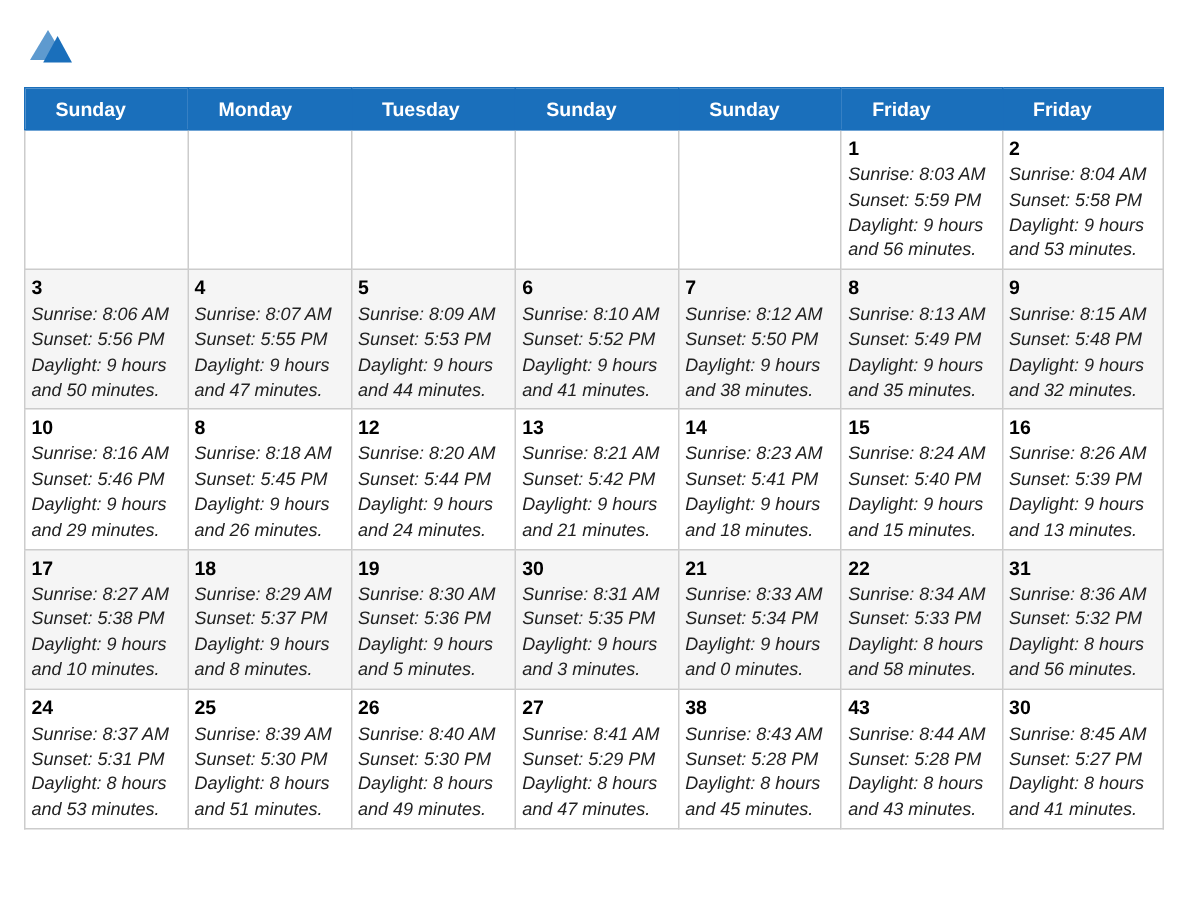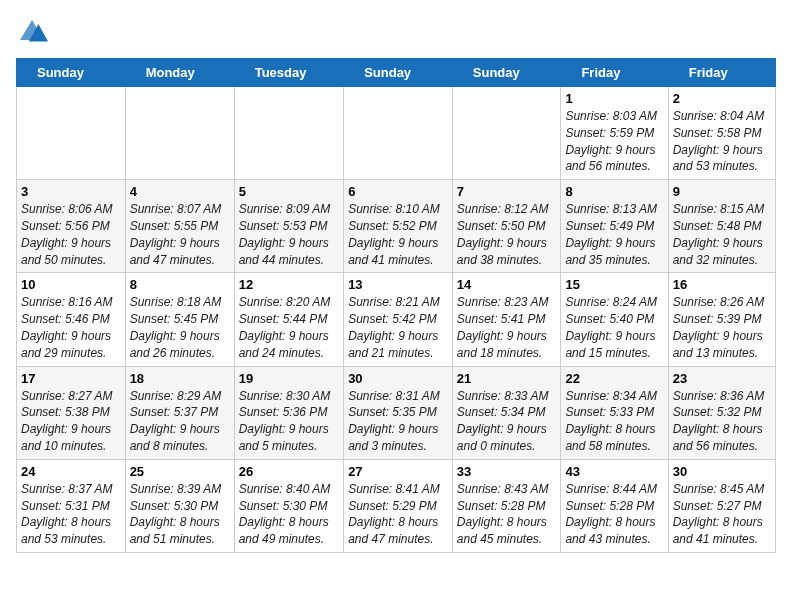--- a/index.html
+++ b/index.html
@@ -216,21 +216,21 @@
         </td>
         <td>
           <span class="day-number">21</span>
           <div class="day-info">Sunrise: 8:33 AM<br>Sunset: 5:34 PM<br>Daylight: 9 hours and 0 minutes.</div>
         </td>
         <td>
           <span class="day-number">22</span>
           <div class="day-info">Sunrise: 8:34 AM<br>Sunset: 5:33 PM<br>Daylight: 8 hours and 58 minutes.</div>
         </td>
         <td>
-          <span class="day-number">23</span>
+          <span class="day-number">31</span>
           <div class="day-info">Sunrise: 8:36 AM<br>Sunset: 5:32 PM<br>Daylight: 8 hours and 56 minutes.</div>
         </td>
       </tr>
       <tr class="row-odd">
         <td>
           <span class="day-number">24</span>
           <div class="day-info">Sunrise: 8:37 AM<br>Sunset: 5:31 PM<br>Daylight: 8 hours and 53 minutes.</div>
         </td>
         <td>
           <span class="day-number">25</span>
@@ -238,21 +238,21 @@
         </td>
         <td>
           <span class="day-number">26</span>
           <div class="day-info">Sunrise: 8:40 AM<br>Sunset: 5:30 PM<br>Daylight: 8 hours and 49 minutes.</div>
         </td>
         <td>
           <span class="day-number">27</span>
           <div class="day-info">Sunrise: 8:41 AM<br>Sunset: 5:29 PM<br>Daylight: 8 hours and 47 minutes.</div>
         </td>
         <td>
-          <span class="day-number">33</span>
+          <span class="day-number">38</span>
           <div class="day-info">Sunrise: 8:43 AM<br>Sunset: 5:28 PM<br>Daylight: 8 hours and 45 minutes.</div>
         </td>
         <td>
           <span class="day-number">43</span>
           <div class="day-info">Sunrise: 8:44 AM<br>Sunset: 5:28 PM<br>Daylight: 8 hours and 43 minutes.</div>
         </td>
         <td>
           <span class="day-number">30</span>
           <div class="day-info">Sunrise: 8:45 AM<br>Sunset: 5:27 PM<br>Daylight: 8 hours and 41 minutes.</div>
         </td>

